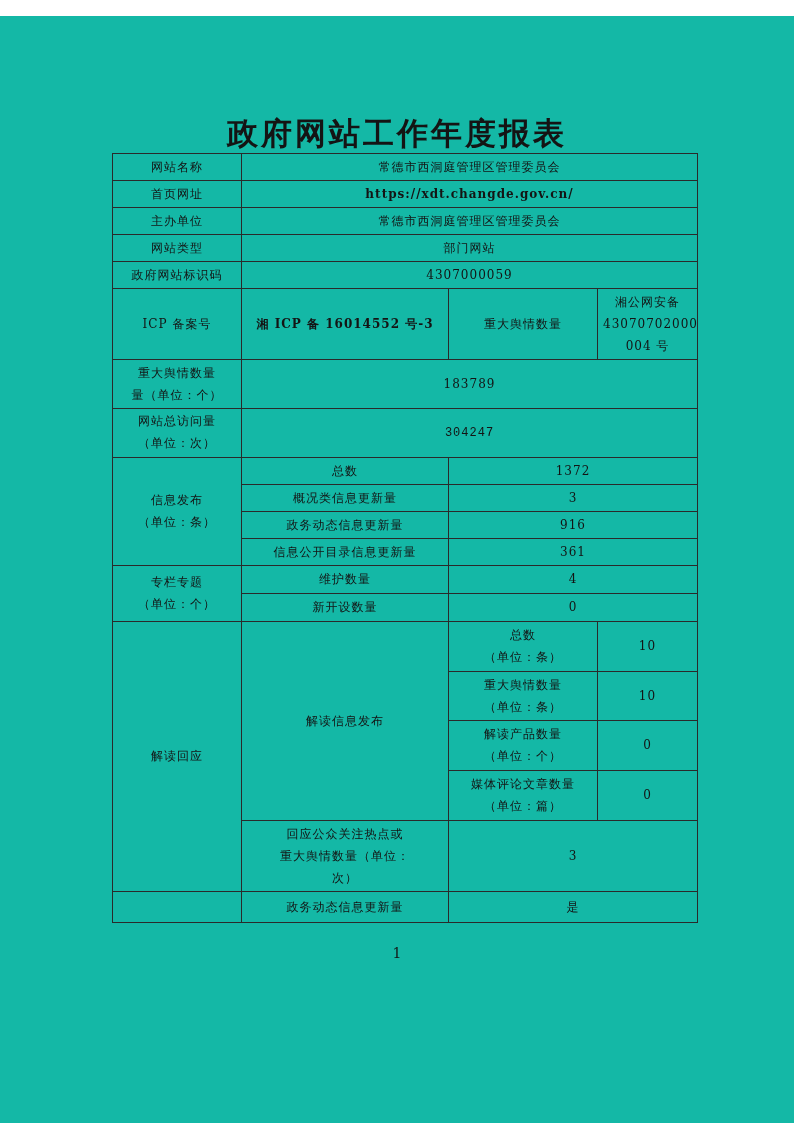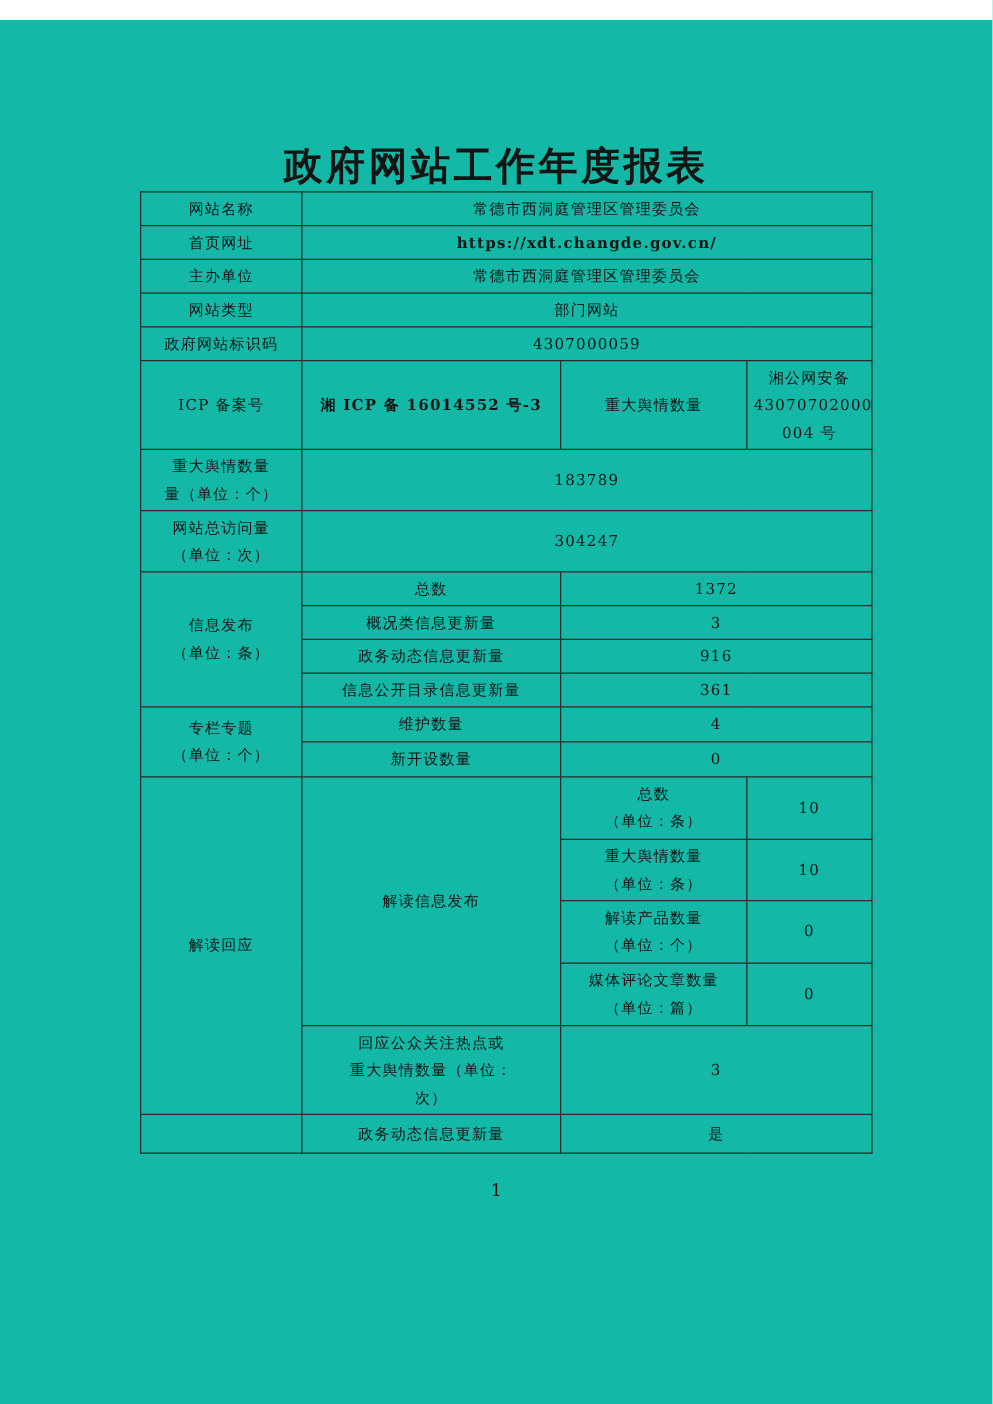--- a/index.html
+++ b/index.html
@@ -49,21 +49,21 @@
     letter-spacing: 1px;
     white-space: pre-line;
     padding: 2px 5px;
     overflow: hidden;
   }
   td.tight { letter-spacing: 0; font-weight: bold; }
   td.small-num { letter-spacing: 0; font-size: 13px; padding: 2px 1px; }
   tr.r-s    { height: 27px; }
   tr.r-icp  { height: 66px; }
   tr.r-uv   { height: 49px; }
-  tr.r-tv   { height: 47px; }
+  tr.r-tv   { height: 47px; font-family: Liberation Mono, monospace; }
   tr.r-info { height: 27px; }
   tr.r-sp   { height: 28px; }
   tr.r-i1   { height: 50px; }
   tr.r-i2   { height: 48px; }
   tr.r-i3   { height: 50px; }
   tr.r-i4   { height: 50px; }
   tr.r-resp { height: 66px; }
   tr.r-last { height: 31px; }
   .page-number {
     margin-top: 22px;

